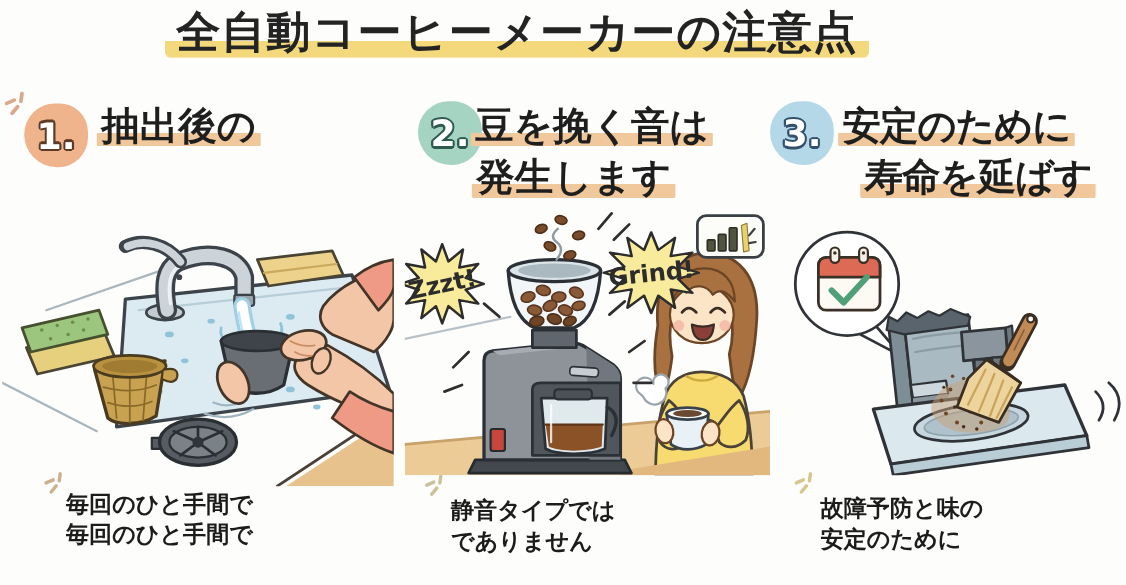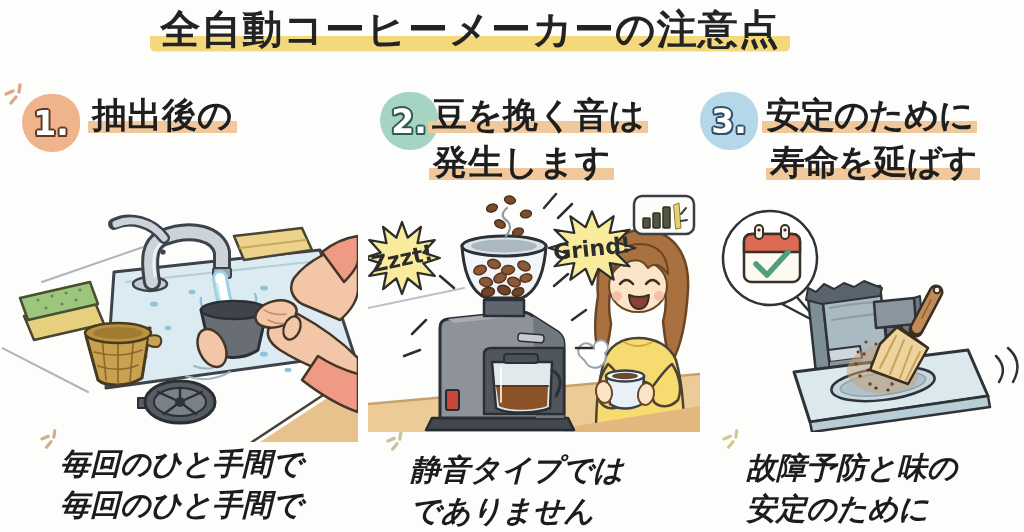--- a/index.html
+++ b/index.html
@@ -10,24 +10,24 @@
   .badge{position:absolute;width:58px;height:58px;border-radius:52% 48% 50% 55%;display:flex;align-items:center;justify-content:center;font-size:33px;font-weight:800;}
   .badge b{color:#fff;font-weight:800;}
   .b1{background:#efb48c;}
   .b1 b{text-shadow:2px 0 #5b3a26,-2px 0 #5b3a26,0 2px #5b3a26,0 -2px #5b3a26,1.5px 1.5px #5b3a26,-1.5px 1.5px #5b3a26,1.5px -1.5px #5b3a26,-1.5px -1.5px #5b3a26;}
   .b2{background:#a6d4c2;}
   .b2 b{text-shadow:2px 0 #2e5a50,-2px 0 #2e5a50,0 2px #2e5a50,0 -2px #2e5a50,1.5px 1.5px #2e5a50,-1.5px 1.5px #2e5a50,1.5px -1.5px #2e5a50,-1.5px -1.5px #2e5a50;}
   .b3{background:#b5d8e9;}
   .b3 b{text-shadow:2px 0 #33506b,-2px 0 #33506b,0 2px #33506b,0 -2px #33506b,1.5px 1.5px #33506b,-1.5px 1.5px #33506b,1.5px -1.5px #33506b,-1.5px -1.5px #33506b;}
   .heading{position:absolute;font-size:35px;font-weight:700;line-height:1.34;white-space:nowrap;color:#1e1e1e;}
   .hl-p{background:linear-gradient(180deg,rgba(0,0,0,0) 64%, #f0c89b 64%, #f0c89b 95%, rgba(0,0,0,0) 95%);padding:0 4px;border-radius:4px;}
-  .caption{position:absolute;font-size:30px;font-weight:700;line-height:1.35;white-space:nowrap;color:#1c1c1c;font-style:italic;}
+  .caption{position:absolute;font-size:21px;font-weight:700;line-height:1.35;white-space:nowrap;color:#1c1c1c;}
   .ind1{margin-left:-20px;}
   .ind2{margin-left:1px;}
-  .ind3{margin-left:4px;}
+  .ind3{margin-left:20px;}
   .illo{position:absolute;}
   .sparkle{position:absolute;}
   svg *{stroke-linecap:round;stroke-linejoin:round;}
   svg text{font-family:"DejaVu Sans",sans-serif;}
 </style>
 </head>
 <body>
 
 <div class="canvas">
 

